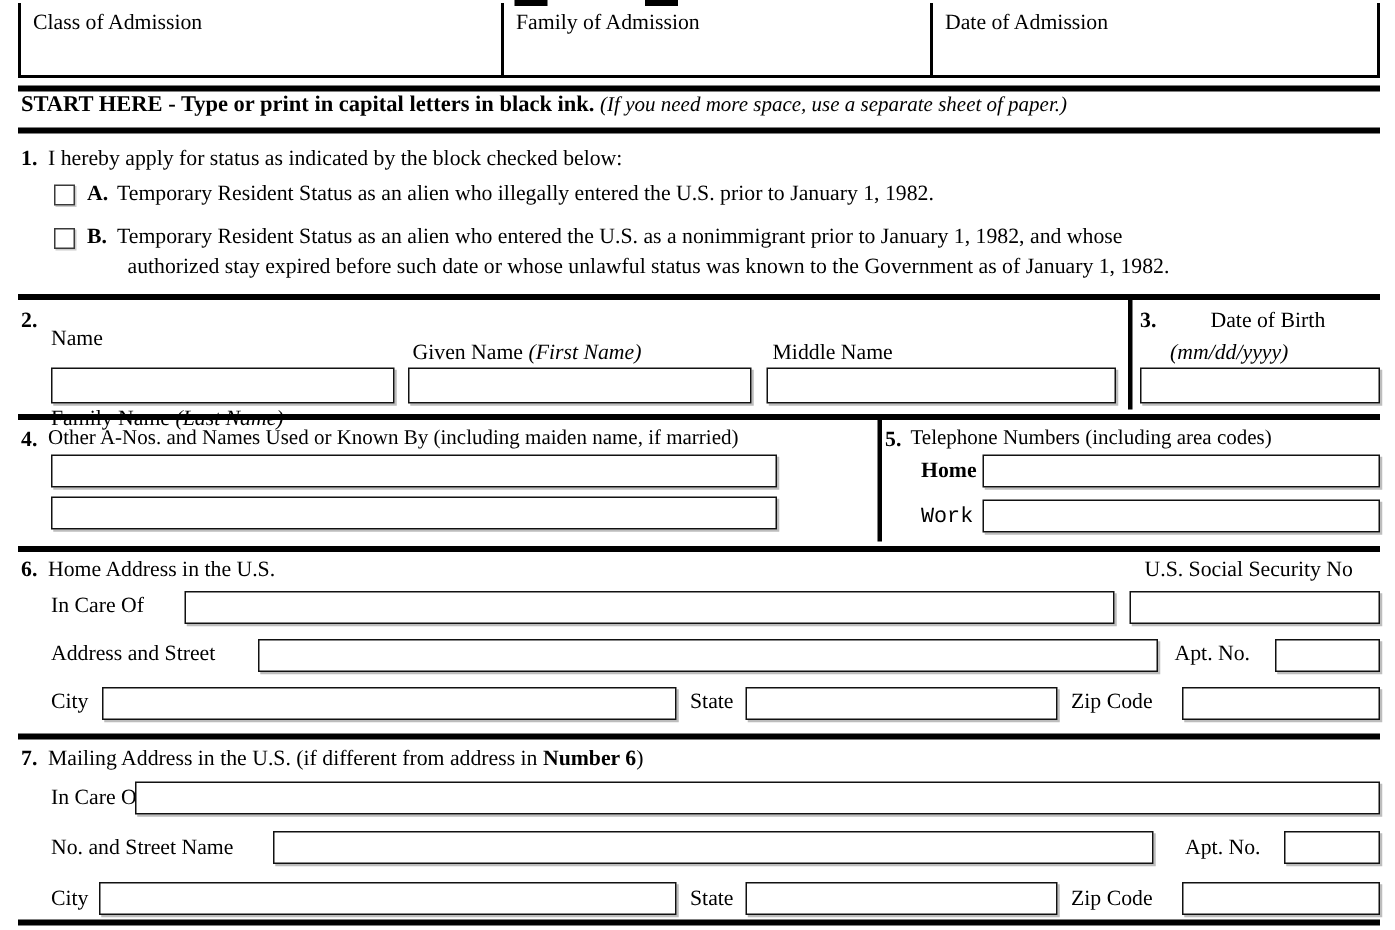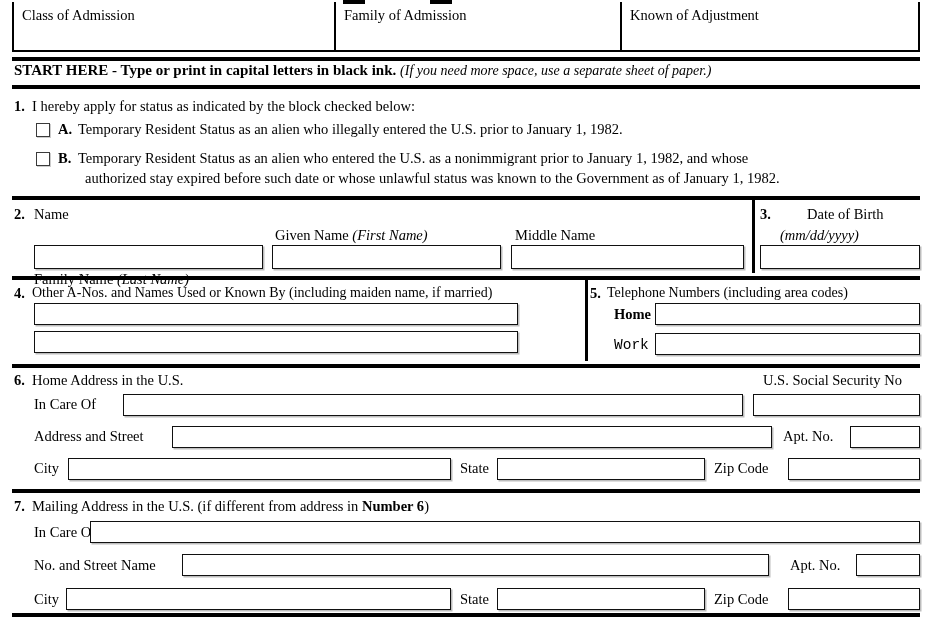--- a/index.html
+++ b/index.html
@@ -119,21 +119,21 @@
   .opt-b-t2 { left: 85px; top: 170px; }
 
   
   .sec23-div {
     position: absolute;
     left: 752px; top: 199px;
     width: 2.5px; height: 74px;
     background: #000;
   }
   .n2 { left: 14px; top: 206px; }
-  .l2-name { left: 34px; top: 206px; }
+  .l2-name { left: 34px; top: 218px; }
   .l2-fam  { left: 34px; top: 227px; margin-top: 44px; }
   .l2-giv  { left: 275px; top: 227px; }
   .l2-mid  { left: 515px; top: 227px; }
   .box-fam { position: absolute; left: 34px;  top: 245px; width: 229px; }
   .box-giv { position: absolute; left: 272px; top: 245px; width: 229px; }
   .box-mid { position: absolute; left: 511px; top: 245px; width: 233px; }
 
   .n3 { left: 760px; top: 206px; }
   .l3-dob  { left: 807px; top: 206px; }
   .l3-fmt  { left: 780px; top: 227px; font-style: italic; }
@@ -201,21 +201,21 @@
   <div class="stub s2"></div>
 
   <div class="admit-table">
     <div class="admit-cell c1">
       <span>Class of Admission</span>
     </div>
     <div class="admit-cell c2">
       <span>Family of Admission</span>
     </div>
     <div class="admit-cell c3">
-      <span>Known of Adjustment</span>
+      <span>Date of Admission</span>
     </div>
   </div>
 
   <div class="hrule h3" style="top:57px;"></div>
   <div class="start-banner">
     <span class="s-bold">START HERE - Type or print in capital letters in black ink.</span>
     <span class="s-ital">(If you need more space, use a separate sheet of paper.)</span>
   </div>
   <div class="hrule h3" style="top:85px;"></div>
 

